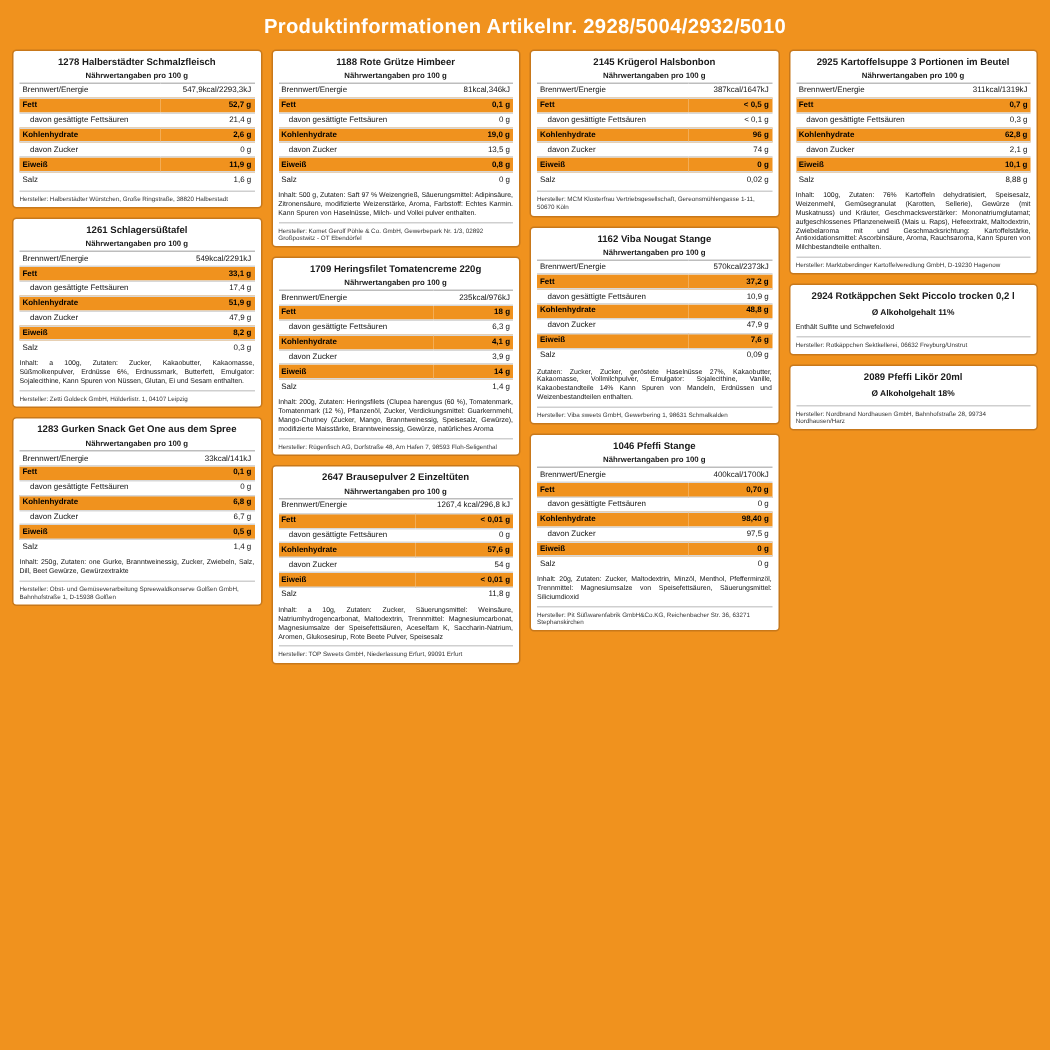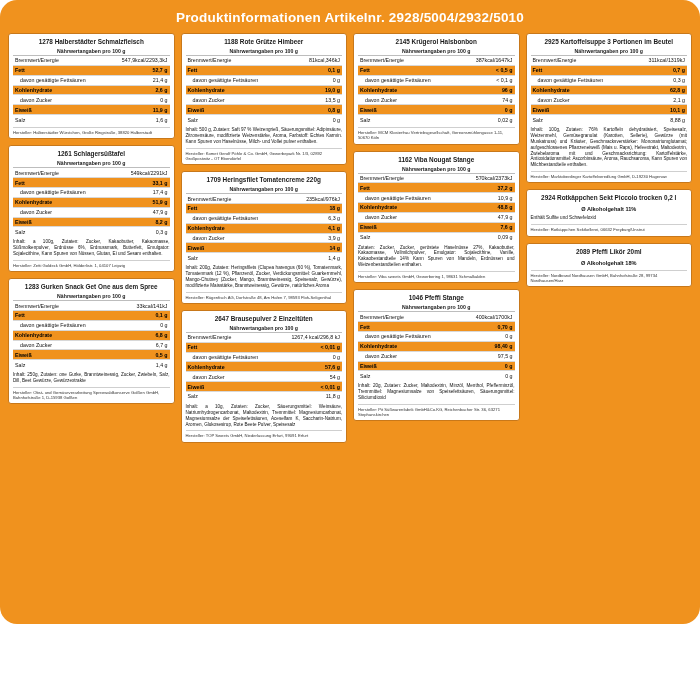--- a/index.html
+++ b/index.html
@@ -4,26 +4,25 @@
 <style>
   html,body{margin:0;padding:0;}
   body{
     width:700px;height:700px;
     background:#ffffff;
     font-family:"Liberation Sans", sans-serif;
     -webkit-font-smoothing:antialiased;
   }
   #page{
     position:relative;
-    width:700px;height:624px;
+    width:700px;height:700px;
     background:#f0921e;
     box-sizing:border-box;
     padding:6px 8px 0 8px;
     overflow:hidden;
-    border-radius:17px;
   }
   .header{
     text-align:center;
     color:#ffffff;
     font-weight:bold;
     font-size:13.5px;
     letter-spacing:.2px;
     padding:4px 0 8px 0;
   }
   .columns{

